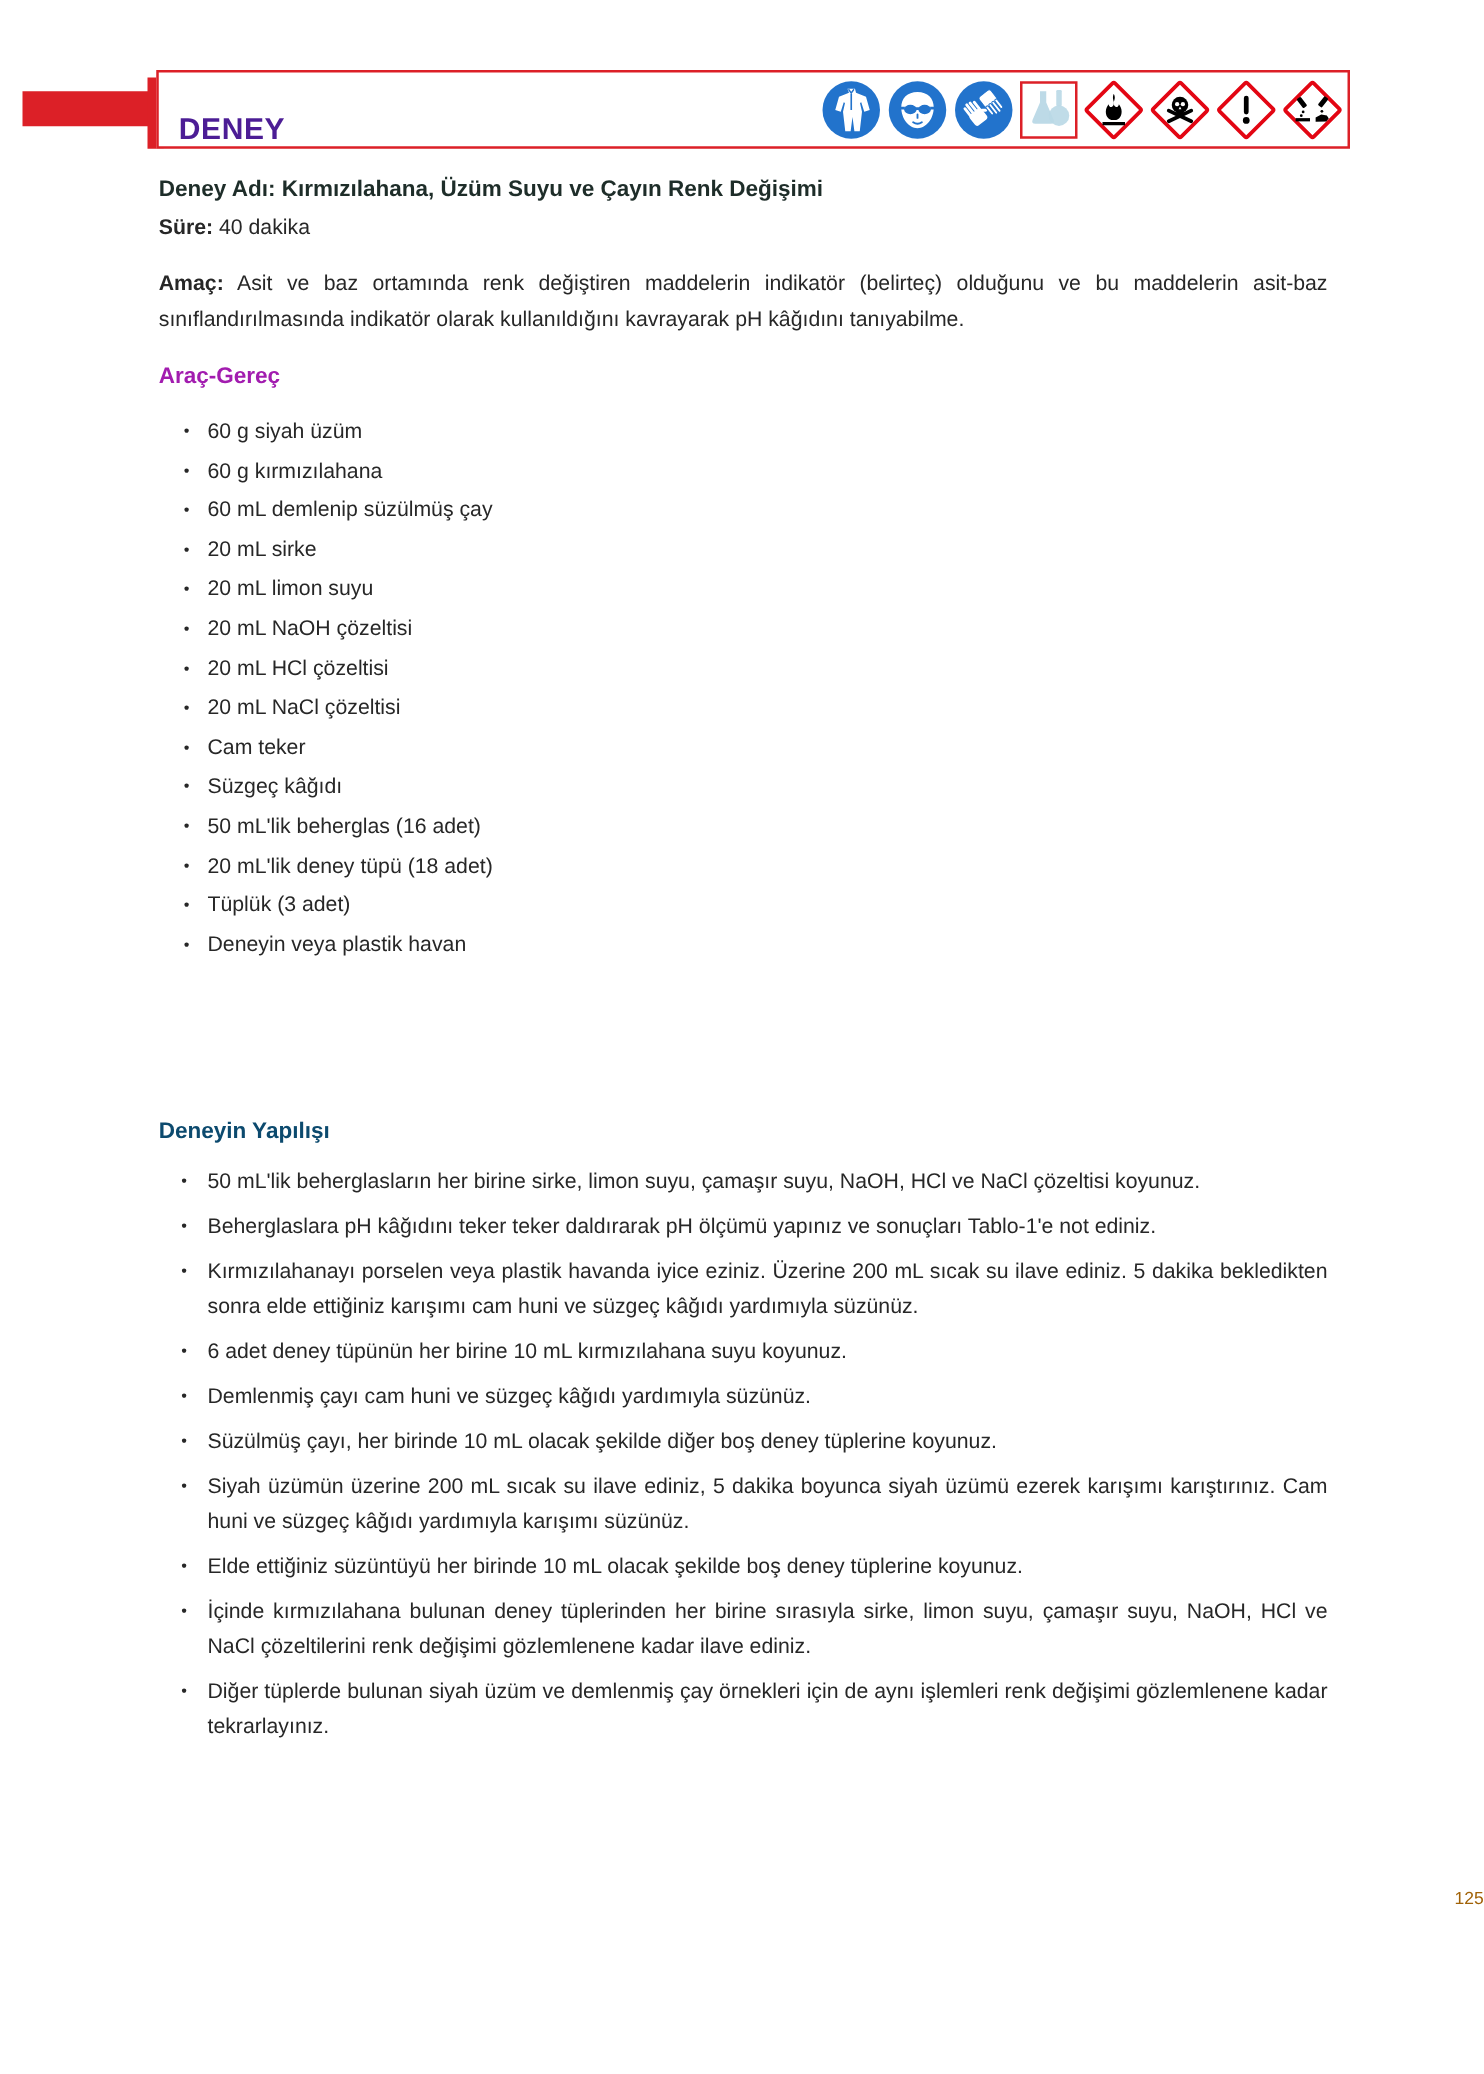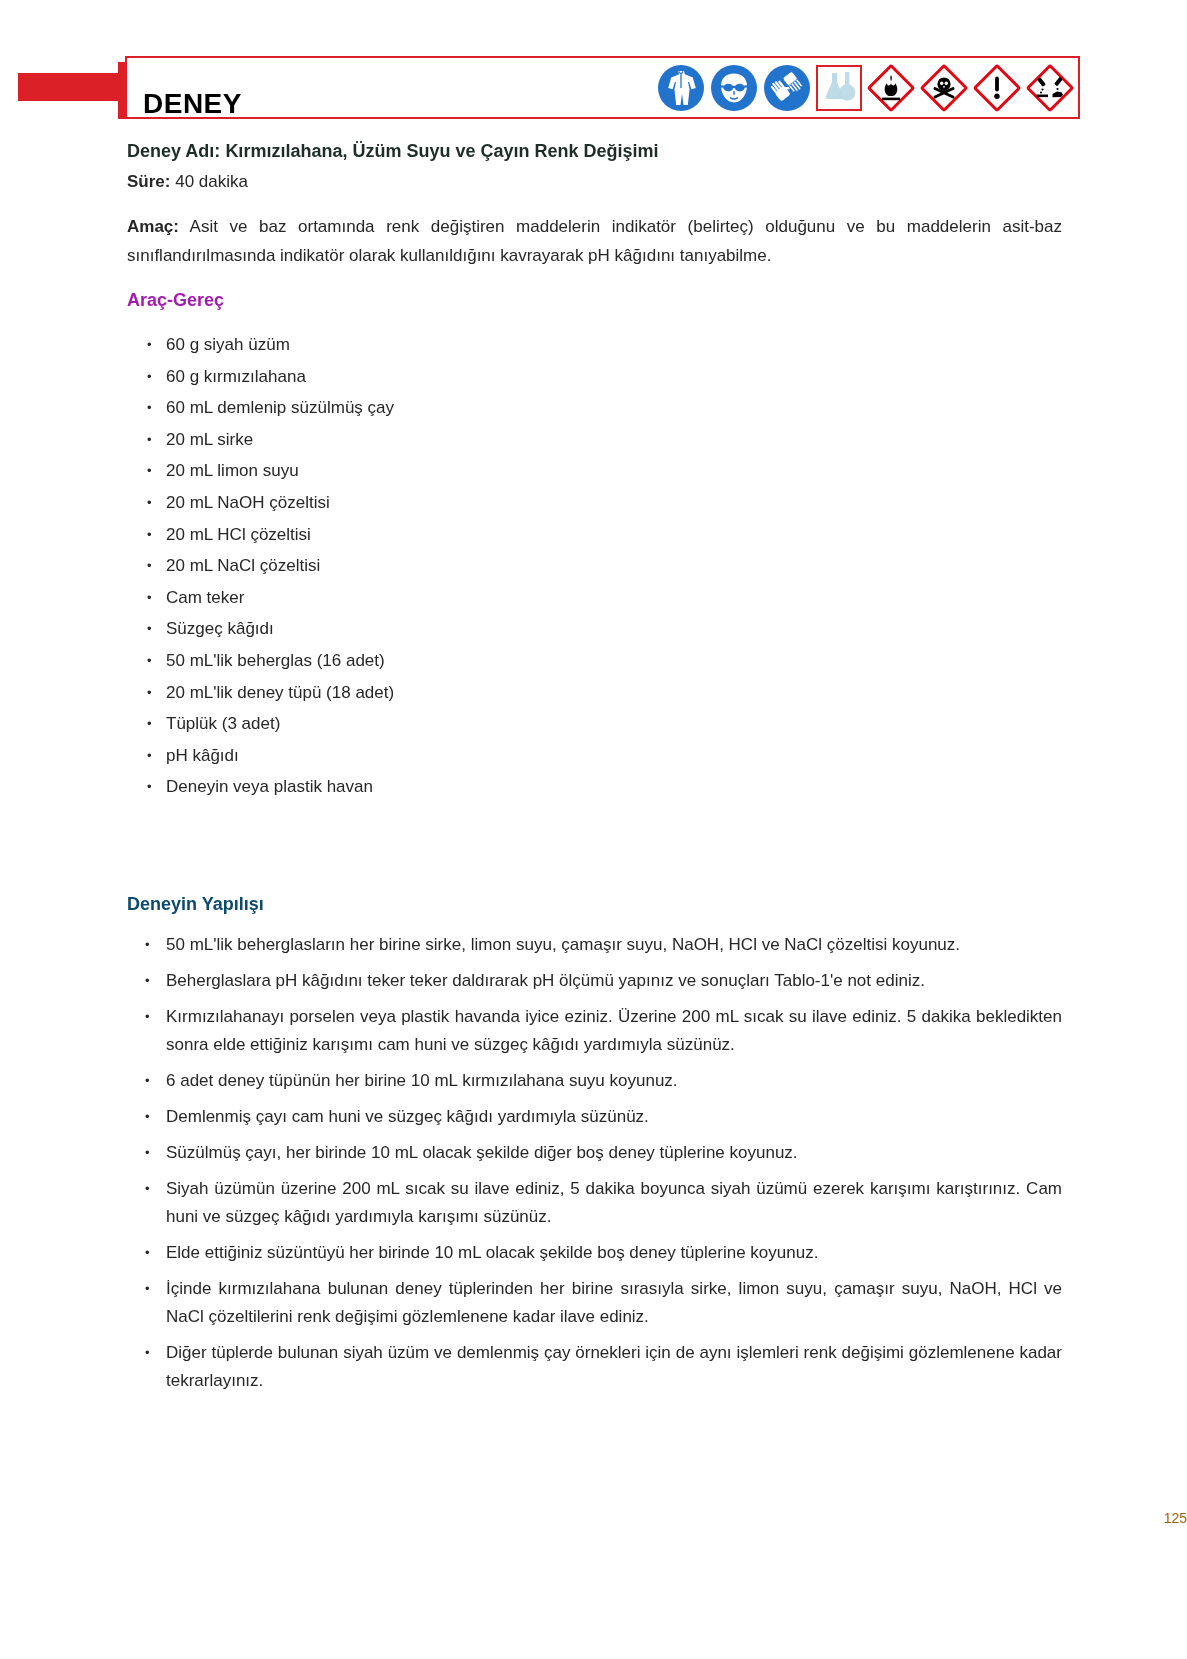--- a/index.html
+++ b/index.html
@@ -8,21 +8,21 @@
     position:relative; width:1187px; height:1659px; background:#ffffff;
     font-family:"Liberation Sans", sans-serif; color:#272727; overflow:hidden;
   }
   
   .header-tab  { position:absolute; left:18px;  top:73px; width:104px; height:28px; background:#dc2027; }
   .header-vbar { position:absolute; left:118px; top:62px; width:13px;  height:57px; background:#dc2027; }
   .header-box  {
     position:absolute; left:125px; top:56px; width:955px; height:63px;
     border:2.5px solid #dc2027; display:flex; align-items:center; background:#fff;
   }
-  .header-title { margin-left:16px; color:#000000; font-weight:bold; font-size:28px; letter-spacing:.5px;margin-top:32px; }
+  .header-title { margin-left:16px; color:#4c1d95; font-weight:bold; font-size:24px; letter-spacing:.5px;margin-top:32px; }
   .icons { margin-left:auto; margin-right:4px; display:flex; align-items:center; gap:5px; }
   .icon { width:48px; height:48px; flex:0 0 auto; }
   .glass-box {
     width:46px; height:46px; background:#fff; border:2px solid #dc2027;
     display:flex; align-items:center; justify-content:center; flex:0 0 auto;
   }
   
   .content { position:absolute; left:127px; width:935px; top:0; font-size:17px; }
   .exp-name { position:absolute; top:141px; width:935px; font-weight:bold; font-size:18px; color:#1e2d29; }
   .line-sure { position:absolute; top:172px; width:935px; }
@@ -184,21 +184,20 @@
         <li><span>Cam teker</span></li>
 
         <li><span>Süzgeç kâğıdı</span></li>
 
         <li><span>50 mL'lik beherglas (16 adet)</span></li>
 
         <li><span>20 mL'lik deney tüpü (18 adet)</span></li>
 
         <li><span>Tüplük (3 adet)</span></li>
 
-        <li><span>pH kâğıdı</span></li>
 
         <li><span>Deneyin veya plastik havan</span></li>
       </ul>
 
     <div class="heading-deneyin">Deneyin Yapılışı</div>
 
     <ul class="procedure">
 
         <li><span>50 mL'lik beherglasların her birine sirke, limon suyu, çamaşır suyu, NaOH, HCl ve NaCl çözeltisi koyunuz.</span></li>
 

